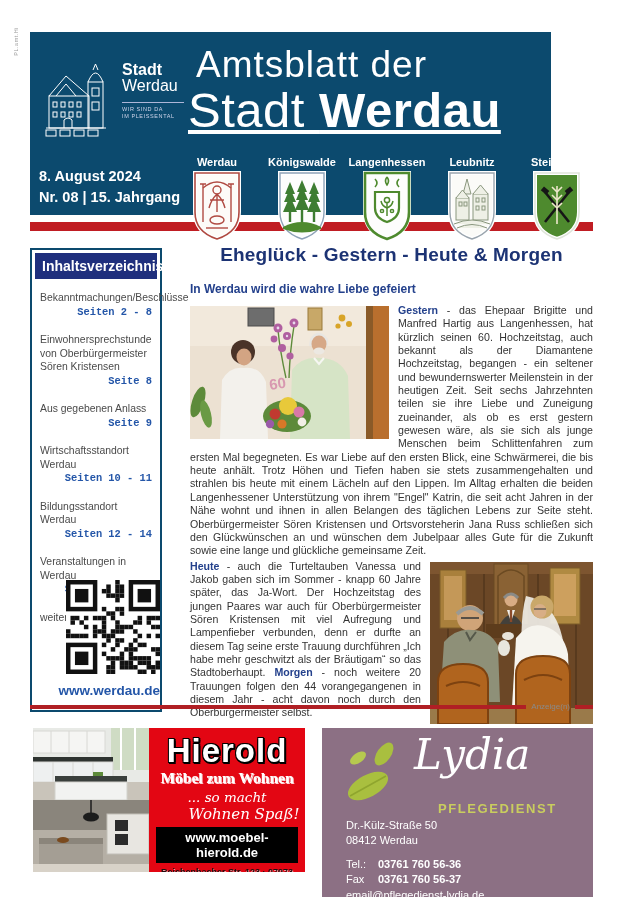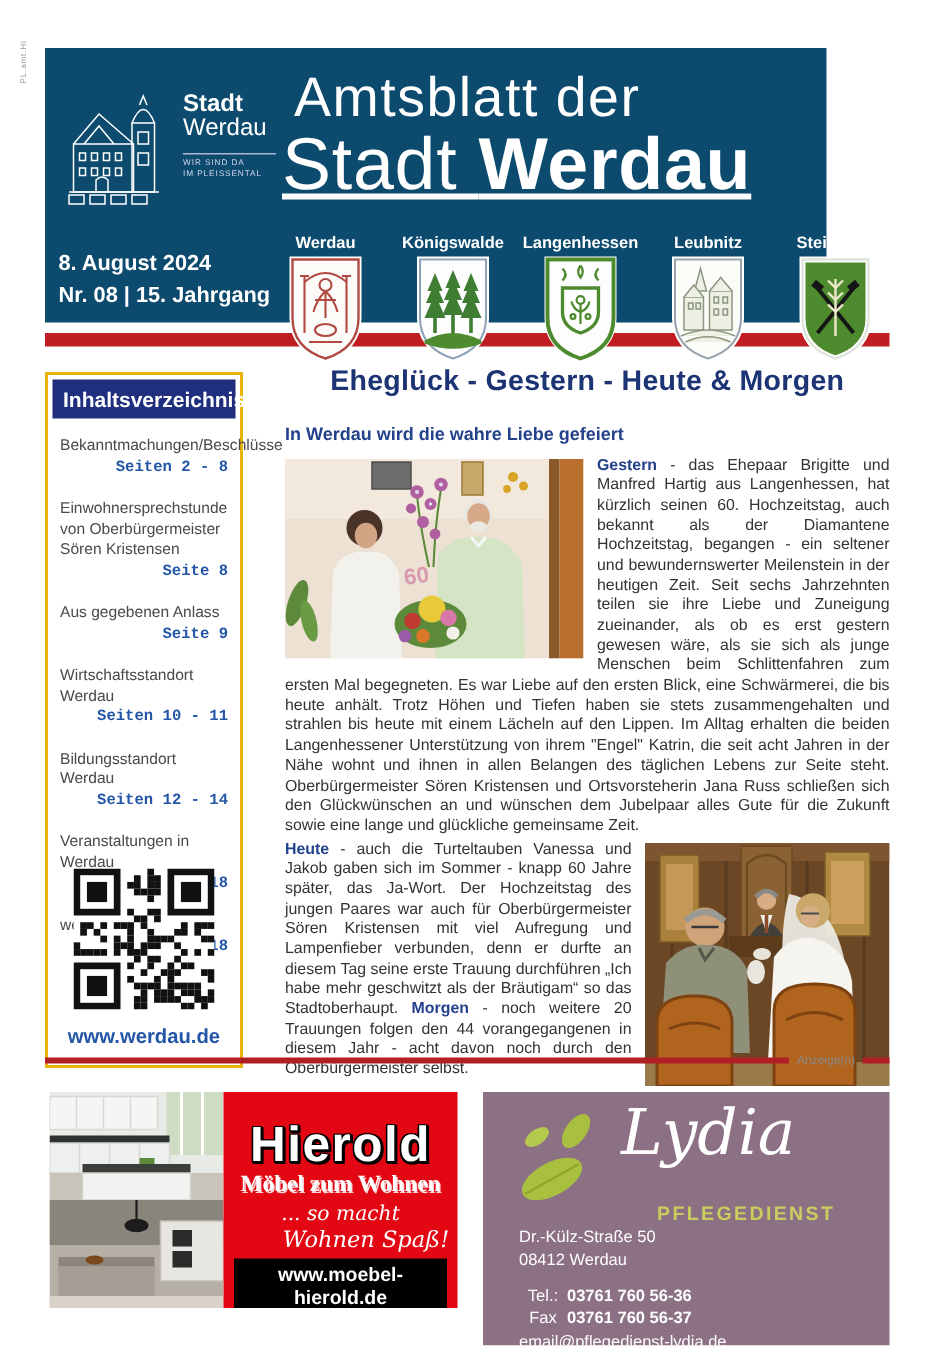--- a/index.html
+++ b/index.html
@@ -32,27 +32,27 @@
   .districts{position:absolute;left:148px;top:124px;width:418px;display:flex;
     justify-content:space-between;z-index:6;}
   .district{width:78px;text-align:center;}
   .district-name{font-size:11px;font-weight:bold;color:#fff;margin-bottom:2px;}
   .district svg{display:block;margin:0 auto;}
 
   .red-stripe{position:absolute;left:30px;top:222px;width:563px;height:9px;background:#c01d23;}
 
   
   .toc{position:absolute;left:30px;top:248px;width:132px;height:464px;
-    border:2px solid #eab308;box-sizing:border-box;background:#fff;}
+    border:2px solid #0c4a6e;box-sizing:border-box;background:#fff;}
   .toc-header{margin:3px;background:#1f2f7d;color:#fff;font-weight:bold;
     font-size:14px;padding:5px 7px;}
   .toc-items{padding:9px 8px 0 8px;}
   .toc-item{margin-bottom:14px;font-size:10.4px;color:#4a4a4a;line-height:1.3;}
   .toc-pages{text-align:right;color:#2456a8;font-weight:bold;margin-top:1px;font-family:Liberation Mono, monospace;}
-  .qr-block{position:absolute;left:0;right:0;bottom:12px;text-align:center;}
+  .qr-block{position:absolute;left:0;right:0;bottom:12px;text-align:right;}
   .toc-site{font-size:13.5px;font-weight:bold;color:#2456a8;margin-top:5px;}
 
   
   .article{position:absolute;left:190px;top:244px;width:403px;}
   .article-title{text-align:center;color:#1c3374;font-weight:bold;font-size:19px;letter-spacing:.2px;}
   .article-subtitle{text-align:left;color:#24418c;font-weight:bold;font-size:12px;margin-top:16px;}
   .article-body{margin-top:8px;font-size:10.6px;line-height:1.26;color:#333;
     text-align:justify;}
   .lead{color:#24418c;font-weight:bold;}
   .photo1{float:left;width:199px;height:133px;margin:2px 9px 3px 0;}
@@ -60,21 +60,21 @@
   .clearfix::after{content:"";display:block;clear:both;}
 
   
   .ad-divider{position:absolute;left:30px;top:702px;width:563px;display:flex;align-items:center;}
   .ad-divider .bar{height:4px;background:#b01f24;flex:1;}
   .ad-divider .bar.short{flex:0 0 18px;}
   .ad-divider .lbl{font-size:8px;color:#8a8a8a;margin:0 5px;}
 
   .ad-hierold{position:absolute;left:33px;top:728px;width:272px;height:144px;display:flex;}
   .kitchen-col{width:116px;display:flex;flex-direction:column;}
-  .hierold-panel{flex:1;background:#e30613;text-align:center;padding-top:18px;overflow:hidden;}
+  .hierold-panel{flex:1;background:#e30613;text-align:center;padding-top:6px;overflow:hidden;}
   .hierold-brand{font-size:33px;font-weight:800;color:#fff;letter-spacing:1px;line-height:1;
     text-shadow:2px 2px 0 #000,-1px -1px 0 #000,1px -1px 0 #000,-1px 1px 0 #000,2px 0 0 #000,0 2px 0 #000;}
   .hierold-tag{font-family:"Liberation Serif",serif;font-weight:bold;font-size:15.5px;
     color:#ffffff;text-shadow:1px 1px 0 rgba(255,255,255,.85);margin-top:2px;}
   .hierold-slogan{font-family:"DejaVu Serif",serif;font-style:italic;color:#fff;
     font-size:13.5px;line-height:1.15;margin-top:3px;}
   .hierold-slogan .s2{display:block;padding-left:34px;font-size:15px;}
   .hierold-url{background:#000;color:#fff;font-weight:bold;font-size:13px;
     margin:4px 7px 0 7px;padding:3px 0;}
   .hierold-addr{font-size:9px;font-weight:bold;color:#1c0f0f;line-height:1.35;margin-top:3px;
@@ -83,21 +83,21 @@
   .ad-lydia{position:absolute;left:322px;top:728px;width:271px;height:169px;background:#8c7084;}
   .lydia-leaves{position:absolute;left:18px;top:6px;}
   .lydia-brand{position:absolute;left:92px;top:6px;font-family:"DejaVu Serif",serif;
     font-style:italic;font-size:42px;color:#fff;line-height:1;}
   .lydia-sub{position:absolute;left:116px;top:73px;font-size:13px;font-weight:bold;
     letter-spacing:1.6px;color:#c9cd5e;}
   .lydia-contact{position:absolute;left:24px;top:86px;right:8px;display:flex;
     color:#fff;font-size:11px;line-height:1.4;flex-direction:column;}
   .lydia-addr{padding-top:4px;width:92px;}
   .lydia-vline{width:1px;background:#c9bcc9;margin:2px 12px 6px 2px;}
-  .lydia-row{display:flex;text-align:center;}
+  .lydia-row{display:flex;}
   .lydia-lab{width:32px;}
   .lydia-val{font-weight:bold;}
 </style>
 </head>
 <body>
 
 <div class="edge-mark">PL.amt.Hi</div>
 
 <div class="masthead">
   <div class="logo">

